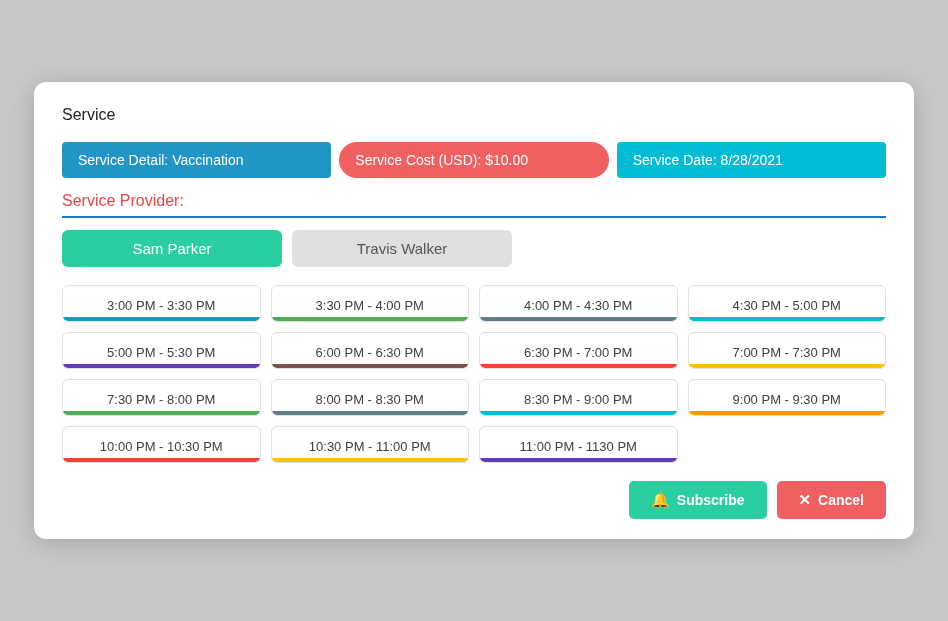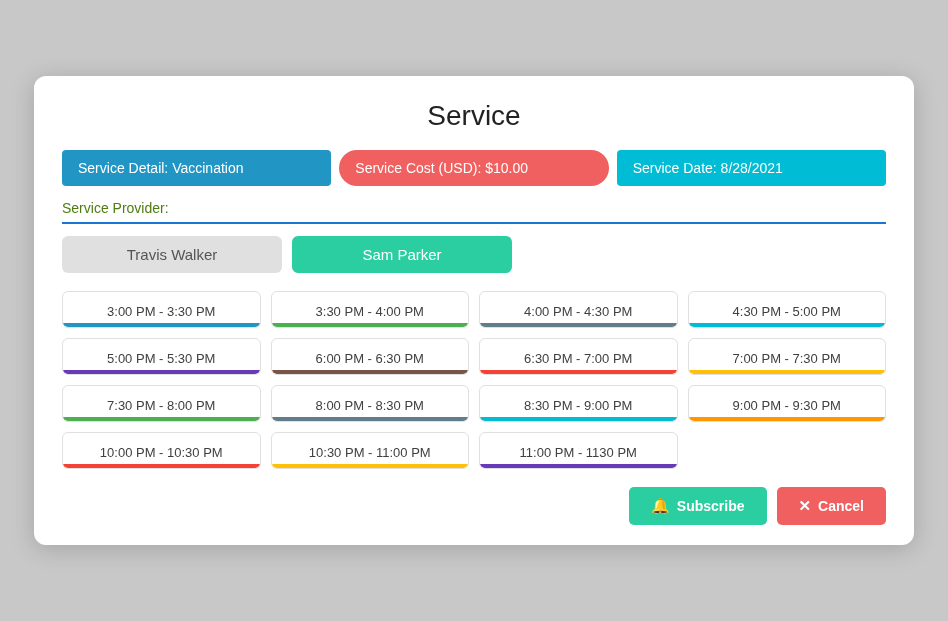--- a/index.html
+++ b/index.html
@@ -13,46 +13,45 @@
       font-family: 'Segoe UI', Arial, sans-serif;
     }
     .modal {
       background: #fff;
       border-radius: 12px;
       box-shadow: 0 4px 24px rgba(0,0,0,0.18);
       width: 880px;
       padding: 24px 28px 20px 28px;
     }
     .modal-title {
-      font-size: 28px;
+      font-size: 16px;
       font-weight: 400;
       color: #222;
       margin-bottom: 18px;
-      text-align: center;
     }
     .info-bars {
       display: flex;
       gap: 8px;
       margin-bottom: 14px;
     }
     .info-bar {
       border-radius: 4px;
       padding: 10px 16px;
       font-size: 14px;
       font-weight: 500;
       color: #fff;
       flex: 1;
     }
     .info-bar .label { font-weight: 400; }
     .info-bar.blue { background: #2196c4; }
     .info-bar.red { background: #f06060; border-radius: 18px; }
     .info-bar.teal { background: #00bcd4; }
     .provider-label {
-      font-size: 14px;
-      color: #4d7c0f;
+      font-size: 16px;
+      color: #ef4444;
       margin-bottom: 6px;
     }
     .provider-underline {
       border-bottom: 2px solid #1976d2;
       margin-bottom: 12px;
     }
     .provider-tabs {
       display: flex;
       gap: 10px;
       margin-bottom: 18px;
@@ -139,22 +138,22 @@
   <div class="info-bars">
   <div class="info-bar blue"><span class="label">Service Detail:</span> <span>Vaccination</span></div>
       <div class="info-bar red"><span class="label">Service Cost (USD):</span> <span>$10.00</span></div>
       <div class="info-bar teal"><span class="label">Service Date:</span> <span>8/28/2021</span></div>
     </div>
 
   <div>
     <div class="provider-label">Service Provider:</div>
     <div class="provider-underline"></div>
     <div class="provider-tabs">
-    <button class="provider-tab inactive">Travis Walker</button>
-        <button class="provider-tab active">Sam Parker</button>
+    <button class="provider-tab active">Sam Parker</button>
+        <button class="provider-tab inactive">Travis Walker</button>
       </div>
   </div>
 
   <div class="time-grid">
   <div class="time-slot"><span>3:00 PM - 3:30 PM</span><div class="time-slot-bar" style="background:#2196c4"></div></div>
       <div class="time-slot"><span>3:30 PM - 4:00 PM</span><div class="time-slot-bar" style="background:#4caf50"></div></div>
       <div class="time-slot"><span>4:00 PM - 4:30 PM</span><div class="time-slot-bar" style="background:#607d8b"></div></div>
       <div class="time-slot"><span>4:30 PM - 5:00 PM</span><div class="time-slot-bar" style="background:#00bcd4"></div></div>
       <div class="time-slot"><span>5:00 PM - 5:30 PM</span><div class="time-slot-bar" style="background:#673ab7"></div></div>
       <div class="time-slot"><span>6:00 PM - 6:30 PM</span><div class="time-slot-bar" style="background:#795548"></div></div>

